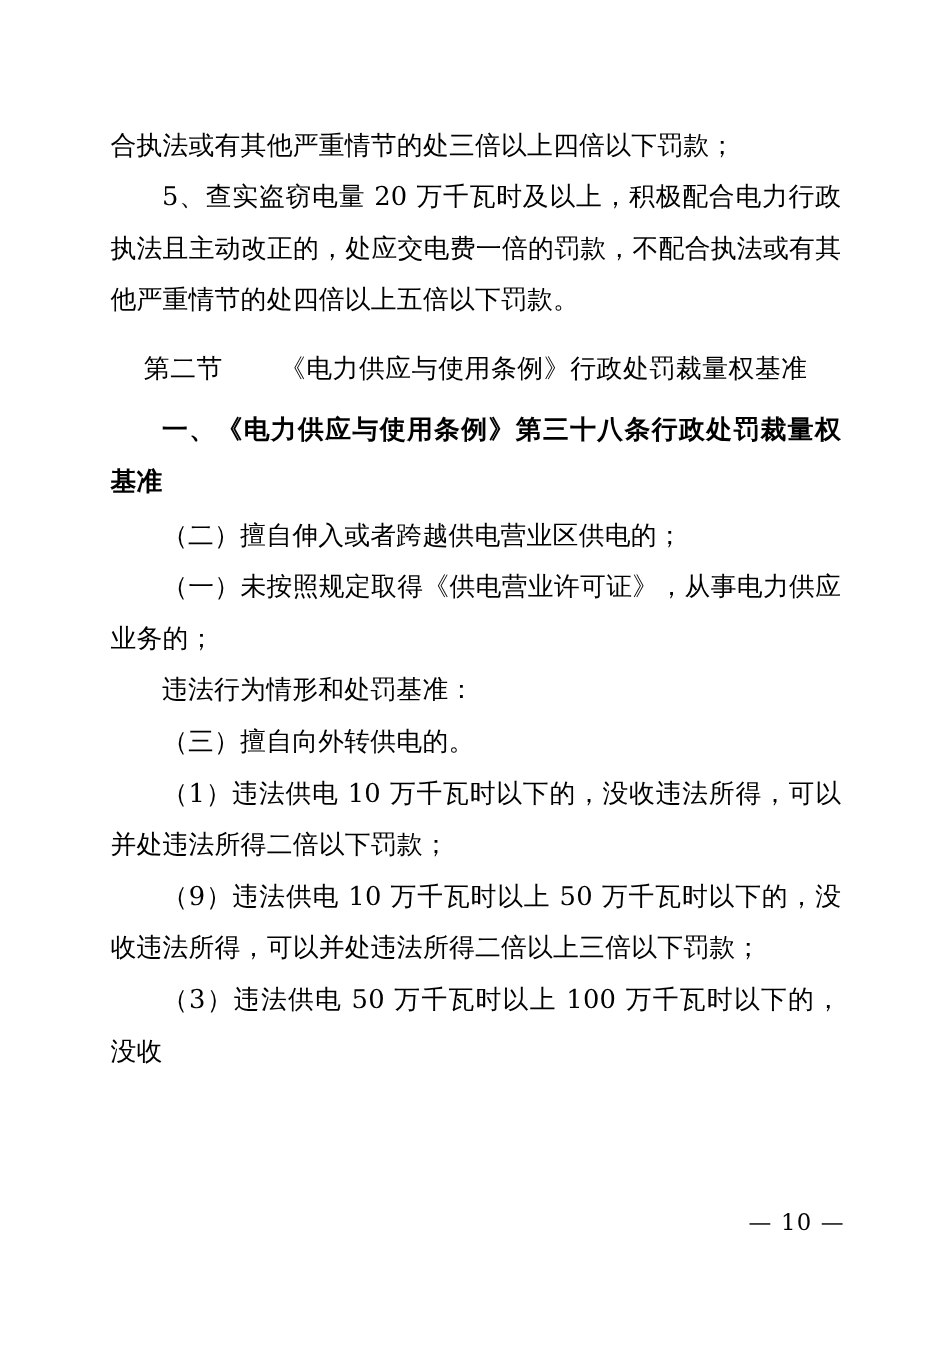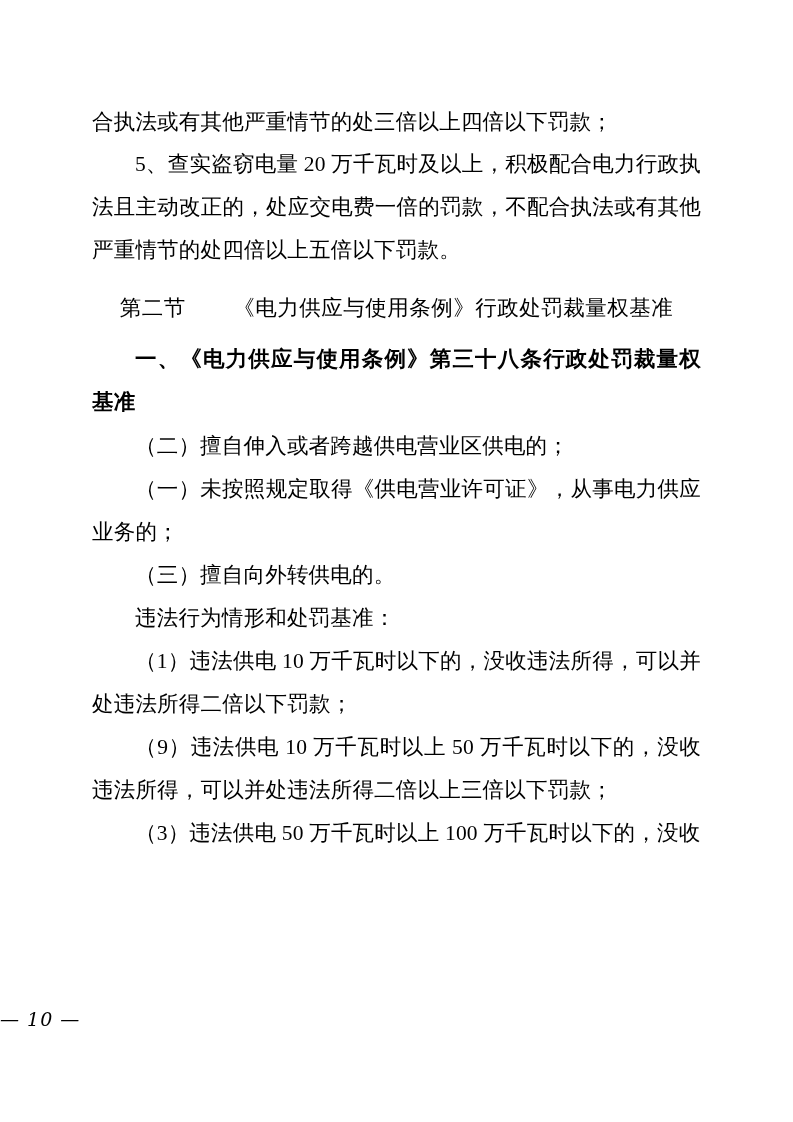--- a/index.html
+++ b/index.html
@@ -30,21 +30,20 @@
     letter-spacing: 0.2px;
     text-align: justify;
     text-justify: inter-ideograph;
   }
   p {
     margin: 0;
     padding: 0;
   }
   .para {
     text-indent: 2em;
-    font-family: Liberation Serif, serif;
   }
   .para-noindent {
     text-indent: 0;
   }
   .heading-section {
     text-indent: 0;
     font-weight: normal;
     text-align: center;
     letter-spacing: 0.5px;
   }
@@ -62,25 +61,24 @@
     height: 10px;
   }
   .spacer-md {
     height: 14px;
   }
   .footer {
     position: absolute;
     left: 0;
     top: 1008px;
     width: 704px;
-    text-align: left;
+    text-align: right;
     font-size: 19px;
     font-family: "DejaVu Serif", "Liberation Serif", serif;
     letter-spacing: 1px;
-    font-style: italic;
   }
 </style>
 </head>
 <body>
 
 <div class="page">
   <div class="doc-body">
 
     <p class="para-noindent">合执法或有其他严重情节的处三倍以上四倍以下罚款；</p>
 
@@ -92,23 +90,23 @@
 
     <div class="spacer-sm"></div>
 
     <p class="heading-sub">一、《电力供应与使用条例》第三十八条行政处罚裁量权基准</p>
 
 
     <p class="para">（二）擅自伸入或者跨越供电营业区供电的；</p>
 
     <p class="para">（一）未按照规定取得《供电营业许可证》，从事电力供应业务的；</p>
 
+    <p class="para">违法行为情形和处罚基准：</p>
+
     <p class="para">（三）擅自向外转供电的。</p>
-
-    <p class="para">违法行为情形和处罚基准：</p>
 
 
     <p class="para">（1）违法供电 10 万千瓦时以下的，没收违法所得，可以并处违法所得二倍以下罚款；</p>
 
     <p class="para">（9）违法供电 10 万千瓦时以上 50 万千瓦时以下的，没收违法所得，可以并处违法所得二倍以上三倍以下罚款；</p>
 
     <p class="para">（3）违法供电 50 万千瓦时以上 100 万千瓦时以下的，没收</p>
 
   </div>
 </div>

